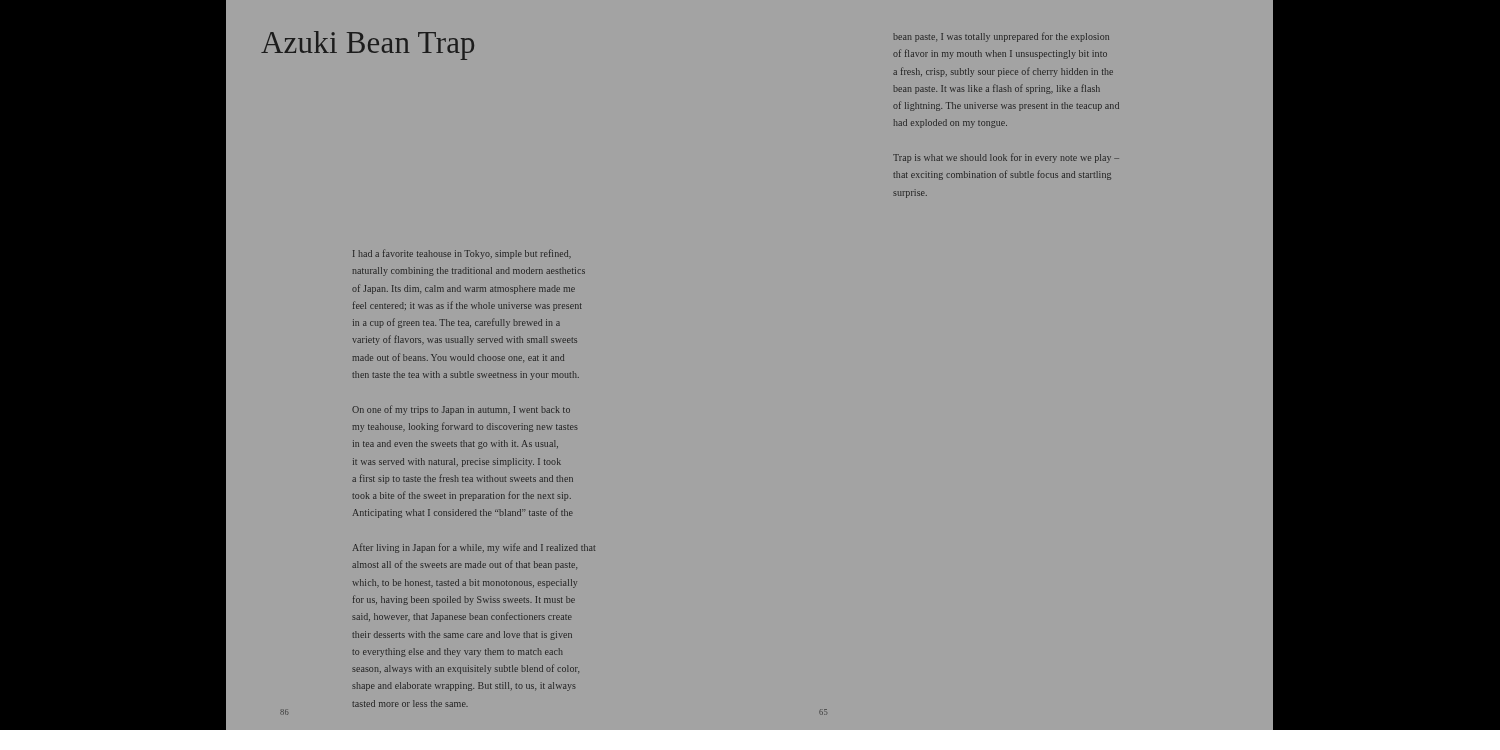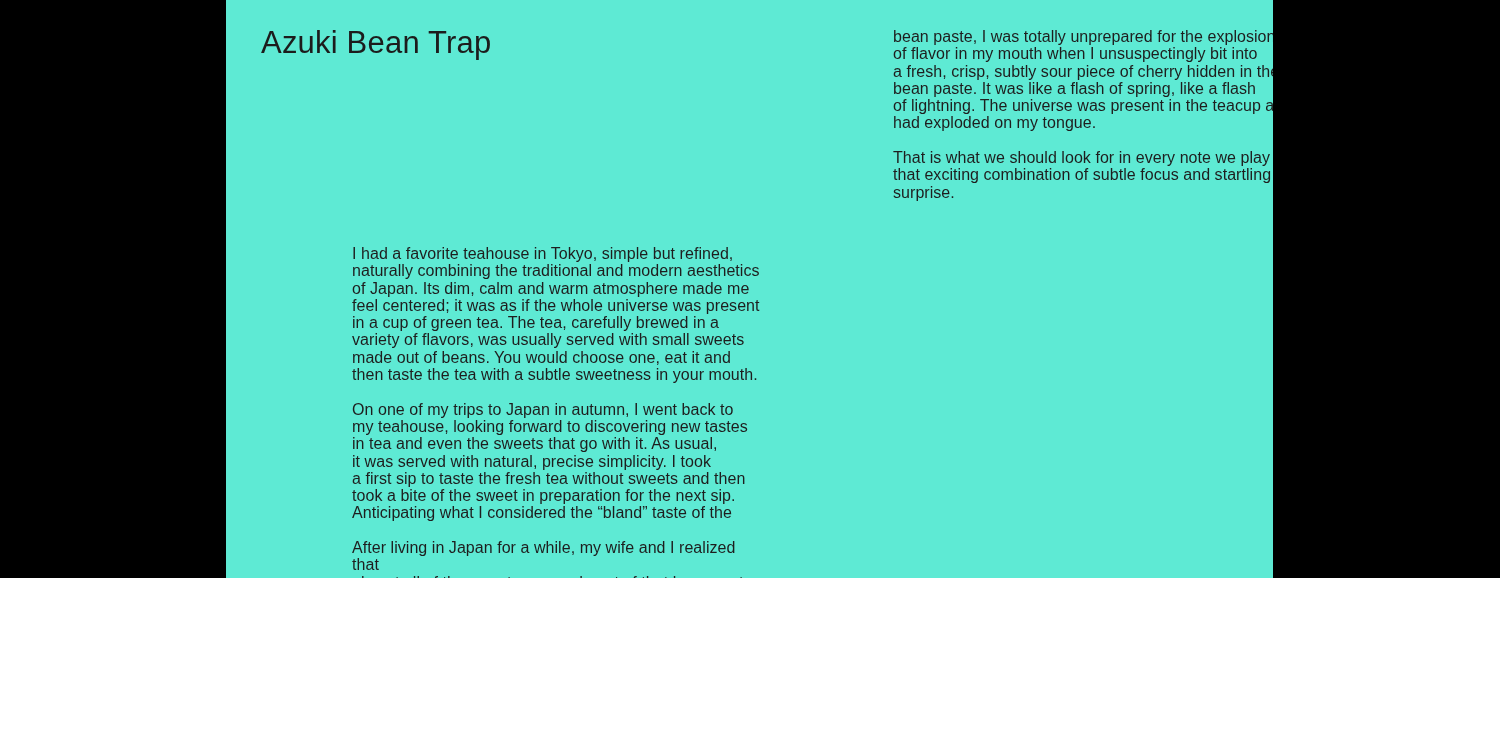--- a/index.html
+++ b/index.html
@@ -3,24 +3,24 @@
 <meta charset="utf-8">
 <style>
   html, body {
     margin: 0;
     padding: 0;
     background: #ffffff;
   }
   .canvas {
     position: relative;
     width: 1500px;
-    height: 578px;
-    background: #5eead4;
+    height: 730px;
+    background: #a3a3a3;
     overflow: hidden;
-    font-family: Liberation Sans, sans-serif;
+    font-family: Liberation Serif, serif;
     color: #1e1e1e;
   }
   .black-bar {
     position: absolute;
     top: 0;
     height: 750px;
     background: #000000;
     z-index: 5;
   }
   .bar-left  { left: 0;      width: 226px; }
@@ -44,21 +44,21 @@
     font-weight: 400;
     line-height: 1.1;
     letter-spacing: 0.2px;
     color: #1c1c1c;
     white-space: nowrap;
   }
 
   .body-col {
     position: absolute;
     width: 410px;
-    font-size: 16px;
+    font-size: 10px;
     line-height: 17.3px;
     letter-spacing: 0.05px;
     color: #1e1e1e;
   }
   .body-col p {
     margin: 0 0 17.3px 0;
     white-space: pre-line;
   }
   .col-left  { left: 126px; top: 245px; }  
   .col-right { left: 667px; top: 28px;  }  
@@ -119,21 +119,21 @@
     </div>
 
     <div>
       <div class="body-col col-right">
         <p>bean paste, I was totally unprepared for the explosion
 of flavor in my mouth when I unsuspectingly bit into
 a fresh, crisp, subtly sour piece of cherry hidden in the
 bean paste. It was like a flash of spring, like a flash
 of lightning. The universe was present in the teacup and
 had exploded on my tongue.</p>
-        <p>That is what we should look for in every note we play –
+        <p>Trap is what we should look for in every note we play –
 that exciting combination of subtle focus and startling
 surprise.</p>
       </div>
 
       <span class="page-number pn-right">65</span>
     </div>
 
   </div>
 </div>
 

